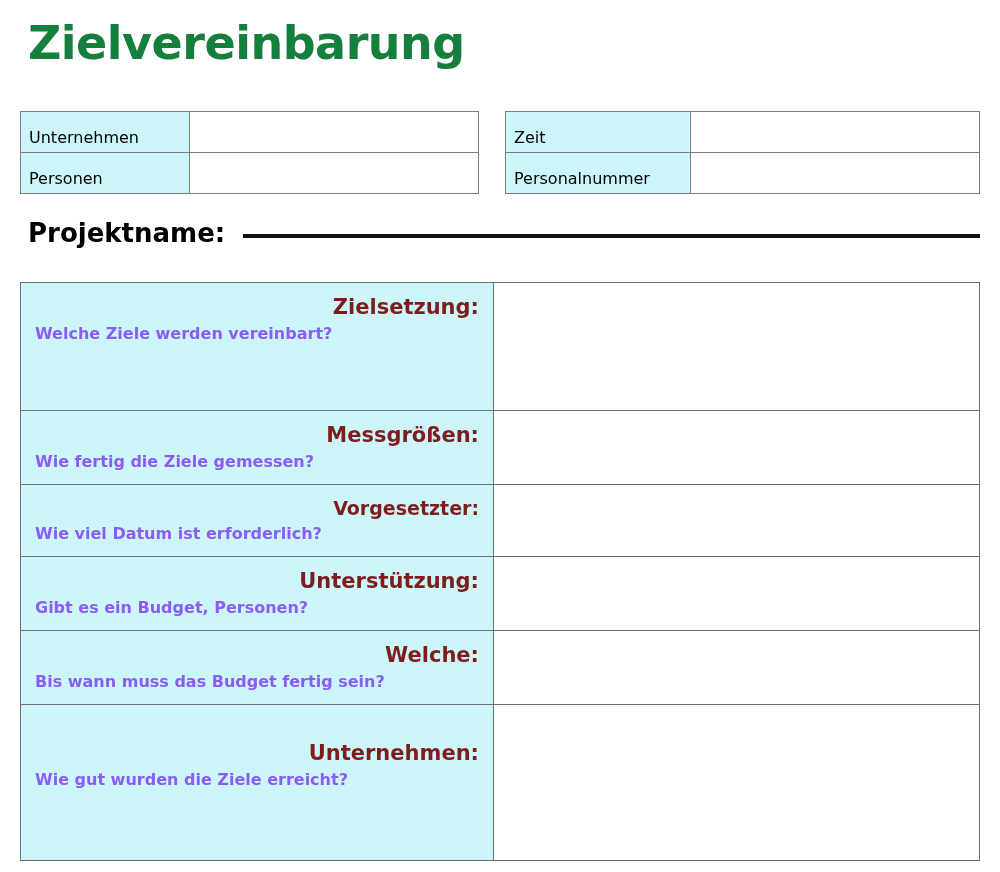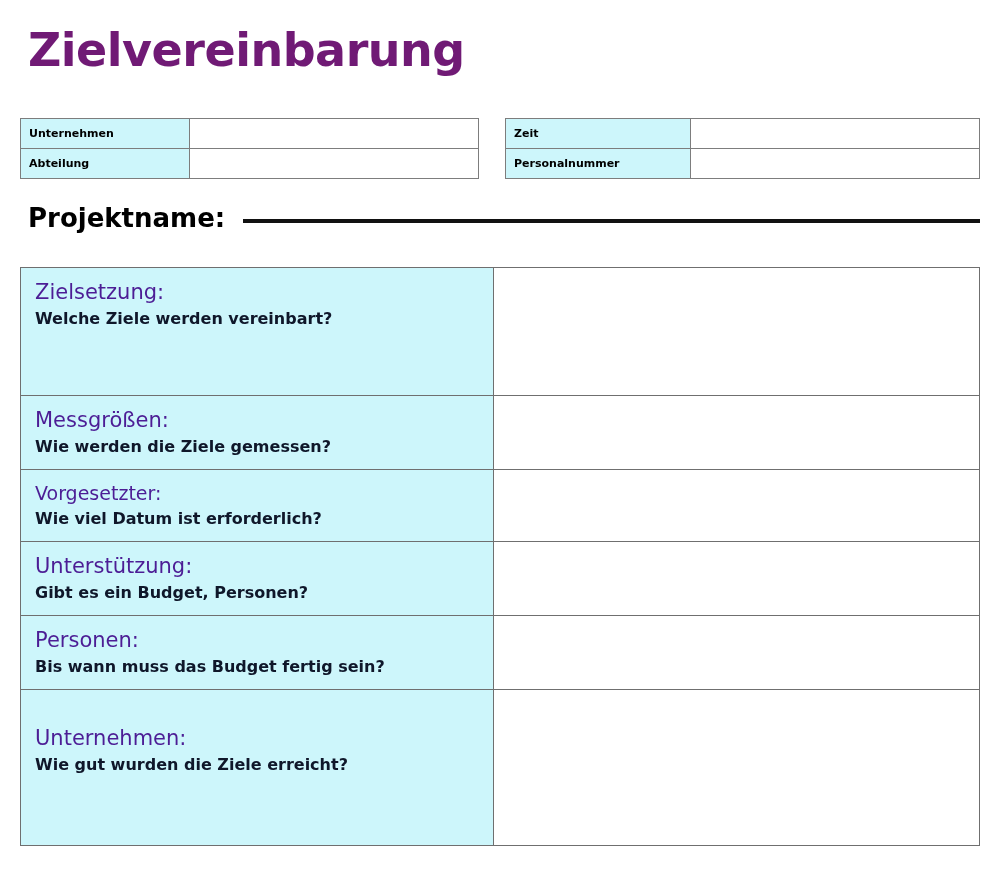--- a/index.html
+++ b/index.html
@@ -20,38 +20,38 @@
     height: 872px;
     box-sizing: border-box;
     padding: 0 20px;
   }
 
   
   .title {
     font-size: 46px;
     font-weight: bold;
     letter-spacing: -0.5px;
-    color: #701a75;
-    margin: 25px 0 0 8px;
+    color: #15803d;
+    margin: 18px 0 0 8px;
     line-height: 1.1;
   }
 
   
   .info-table {
     margin-top: 42px;
     width: 960px;
     border-collapse: collapse;
     table-layout: fixed;
   }
   .info-table td {
     border: 1px solid #7d7d7d;
     height: 24px;
-    padding: 3px 0 2px 8px;
-    font-size: 11px;
-    font-weight: bold;
+    padding: 14px 0 2px 8px;
+    font-size: 16px;
+    font-weight: normal;
     vertical-align: middle;
   }
   .info-label {
     background: #cdf6fb;
     width: 160px;
   }
   .info-value {
     background: #ffffff;
   }
   .info-label.wide {
@@ -98,50 +98,51 @@
   .sec-prompt {
     width: 444px;
     background: #cdf6fb;
     padding: 12px 14px 12px 14px;
   }
   .sec-answer {
     background: #ffffff;
   }
   .sec-title {
     font-size: 21px;
-    font-weight: normal;
-    color: #4c1d95;
+    font-weight: bold;
+    color: #7f1d1d;
     line-height: 1.2;
     margin-bottom: 4px;
+    text-align: right;
   }
   .sec-question {
     font-size: 16px;
     font-weight: bold;
-    color: #0f172a;
+    color: #8b5cf6;
     line-height: 1.25;
   }
 </style>
 </head>
 <body>
 
 <div class="page">
 
   <div class="title">Zielvereinbarung</div>
 
   <table class="info-table">
     <tbody>
       <tr>
         <td class="info-label">Unternehmen</td>
         <td class="info-value"></td>
         <td class="spacer-col"></td>
         <td class="info-label wide">Zeit</td>
         <td class="info-value"></td>
       </tr>
       <tr>
-        <td class="info-label">Abteilung</td>
+        <td class="info-label">Personen</td>
         <td class="info-value"></td>
         <td class="spacer-col"></td>
         <td class="info-label wide">Personalnummer</td>
         <td class="info-value"></td>
       </tr>
     </tbody>
   </table>
 
   <div class="project-row">
     <div class="project-label">Projektname:</div>
@@ -153,41 +154,41 @@
       <tr style="height:128px">
         <td class="sec-prompt">
           <div class="sec-title">Zielsetzung:</div>
           <div class="sec-question">Welche Ziele werden vereinbart?</div>
         </td>
         <td class="sec-answer"></td>
       </tr>
       <tr style="height:62px">
         <td class="sec-prompt">
           <div class="sec-title">Messgrößen:</div>
-          <div class="sec-question">Wie werden die Ziele gemessen?</div>
+          <div class="sec-question">Wie fertig die Ziele gemessen?</div>
         </td>
         <td class="sec-answer"></td>
       </tr>
       <tr style="height:58px">
         <td class="sec-prompt">
           <div class="sec-title" style="font-size:19px">Vorgesetzter:</div>
           <div class="sec-question">Wie viel Datum ist erforderlich?</div>
         </td>
         <td class="sec-answer"></td>
       </tr>
       <tr style="height:64px">
         <td class="sec-prompt">
           <div class="sec-title">Unterstützung:</div>
           <div class="sec-question">Gibt es ein Budget, Personen?</div>
         </td>
         <td class="sec-answer"></td>
       </tr>
       <tr style="height:64px">
         <td class="sec-prompt">
-          <div class="sec-title">Personen:</div>
+          <div class="sec-title">Welche:</div>
           <div class="sec-question">Bis wann muss das Budget fertig sein?</div>
         </td>
         <td class="sec-answer"></td>
       </tr>
       <tr style="height:156px">
         <td class="sec-prompt" style="padding-top:36px">
           <div class="sec-title">Unternehmen:</div>
           <div class="sec-question">Wie gut wurden die Ziele erreicht?</div>
         </td>
         <td class="sec-answer"></td>

